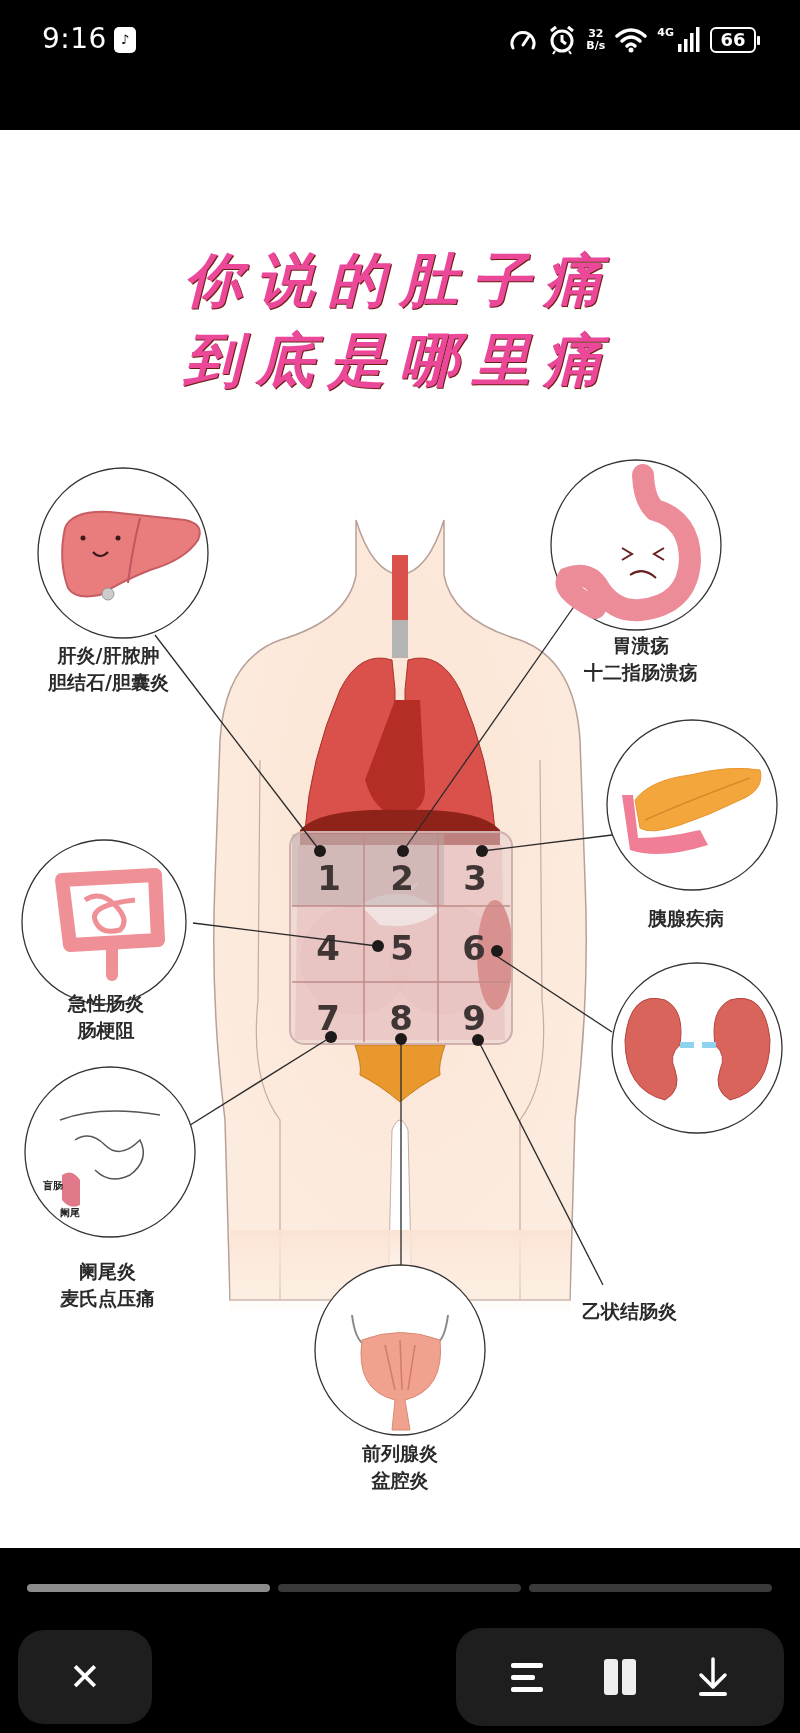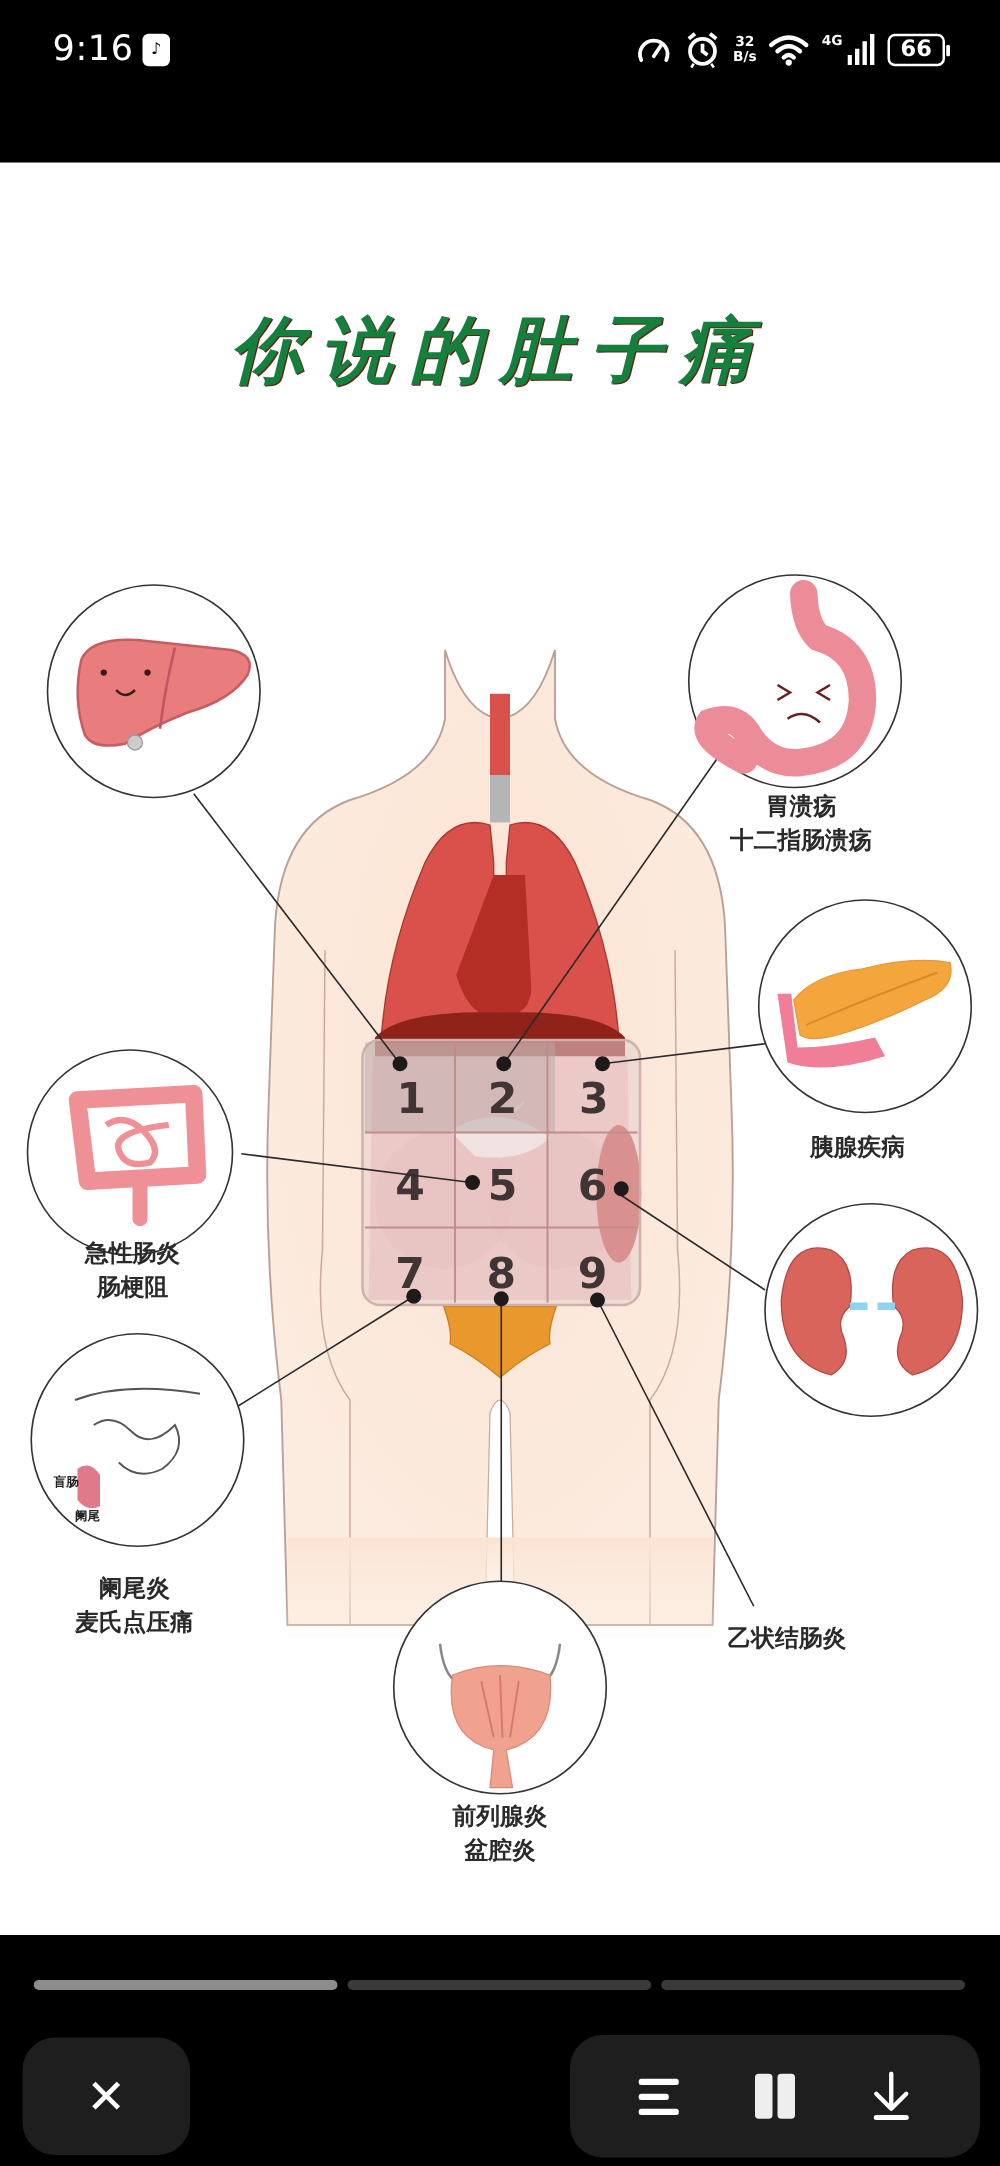--- a/index.html
+++ b/index.html
@@ -9,21 +9,21 @@
   .status-bar { position: absolute; left: 0; top: 0; width: 800px; height: 130px; background: #000; color: #fff; }
   .status-time { position: absolute; left: 42px; top: 22px; font-size: 28px; font-weight: 500; letter-spacing: 0.5px; }
   .status-app-icon { position: absolute; left: 114px; top: 27px; width: 22px; height: 26px; background: #fff; border-radius: 5px; color:#000; font-size: 13px; text-align:center; line-height: 26px; font-weight: bold; }
   .status-right { position: absolute; right: 44px; top: 22px; height: 36px; display: flex; align-items: center; gap: 10px; }
   .net-speed { font-size: 11px; line-height: 12px; text-align: center; font-weight: bold; }
   .net4g { font-size: 11px; font-weight: bold; position: relative; top: -8px; margin-right: -6px; }
   .battery { width: 46px; height: 26px; border: 2px solid #fff; border-radius: 6px; font-size: 18px; font-weight: bold; text-align: center; line-height: 22px; position: relative; }
   .battery::after { content: ""; position: absolute; right: -6px; top: 7px; width: 3px; height: 9px; background: #fff; border-radius: 1px; }
 
   .viewer { position: absolute; left: 0; top: 130px; width: 800px; height: 1418px; background: #fff; overflow: hidden; }
-  .title { position: absolute; left: 0; width: 800px; text-align: center; font-family: "DejaVu Serif", "Liberation Serif", serif; font-size: 58px; color: #15803d; letter-spacing: 14px; font-weight: bold; font-style: italic; text-shadow: 1px 1px 0 #6b1e12; }
+  .title { position: absolute; left: 0; width: 800px; text-align: center; font-family: "DejaVu Serif", "Liberation Serif", serif; font-size: 58px; color: #ec4899; letter-spacing: 14px; font-weight: bold; font-style: italic; text-shadow: 1px 1px 0 #6b1e12; }
   .title.l1 { top: 112px; }
   .title.l2 { top: 192px; }
 
   .diagram { position: absolute; left: 0; top: 0; width: 800px; height: 1418px; }
 
   .circle-label { position: absolute; text-align: center; font-size: 19px; color: #2a2a2a; line-height: 27px; font-weight: bold; white-space: nowrap; }
 
   .bottom-bar { position: absolute; left: 0; top: 1548px; width: 800px; height: 185px; background: #000; }
   .progress-seg { position: absolute; top: 36px; height: 8px; border-radius: 4px; }
   .close-btn { position: absolute; left: 18px; top: 82px; width: 134px; height: 94px; background: #1e1e1e; border-radius: 26px; color: #fff; font-size: 38px; text-align: center; line-height: 94px; font-weight: 300; }
@@ -205,21 +205,26 @@
     </g>
 
     <g>
       <path d="M352 1315 Q355 1340 365 1345 M448 1315 Q445 1340 435 1345" stroke="#888" stroke-width="2" fill="none"></path>
       <path d="M362 1340 Q400 1325 440 1340 Q445 1390 405 1400 L410 1430 L392 1430 L395 1400 Q355 1390 362 1340 Z" fill="#f0a28f" stroke="#d88a77"></path>
       <path d="M385 1345 L395 1390 M400 1340 L402 1390 M415 1345 L408 1390" stroke="#d47a68" stroke-width="1.5"></path>
     </g>
   </svg>
 
   <div class="title l1">你说的肚子痛</div>
-
+  <div class="title l2">到底是哪里痛</div>
+
+  <div class="circle-label" style="left:48px; top:512px;">
+    <div>肝炎/肝脓肿</div>
+    <div>胆结石/胆囊炎</div>
+  </div>
   <div class="circle-label" style="left:584px; top:502px;font-family:Liberation Serif, serif;">
     <div>胃溃疡</div>
     <div>十二指肠溃疡</div>
   </div>
   <div class="circle-label" style="left:648px; top:775px;">
     <div>胰腺疾病</div>
   </div>
   <div class="circle-label" style="left:68px; top:860px;">
     <div>急性肠炎</div>
     <div>肠梗阻</div>

